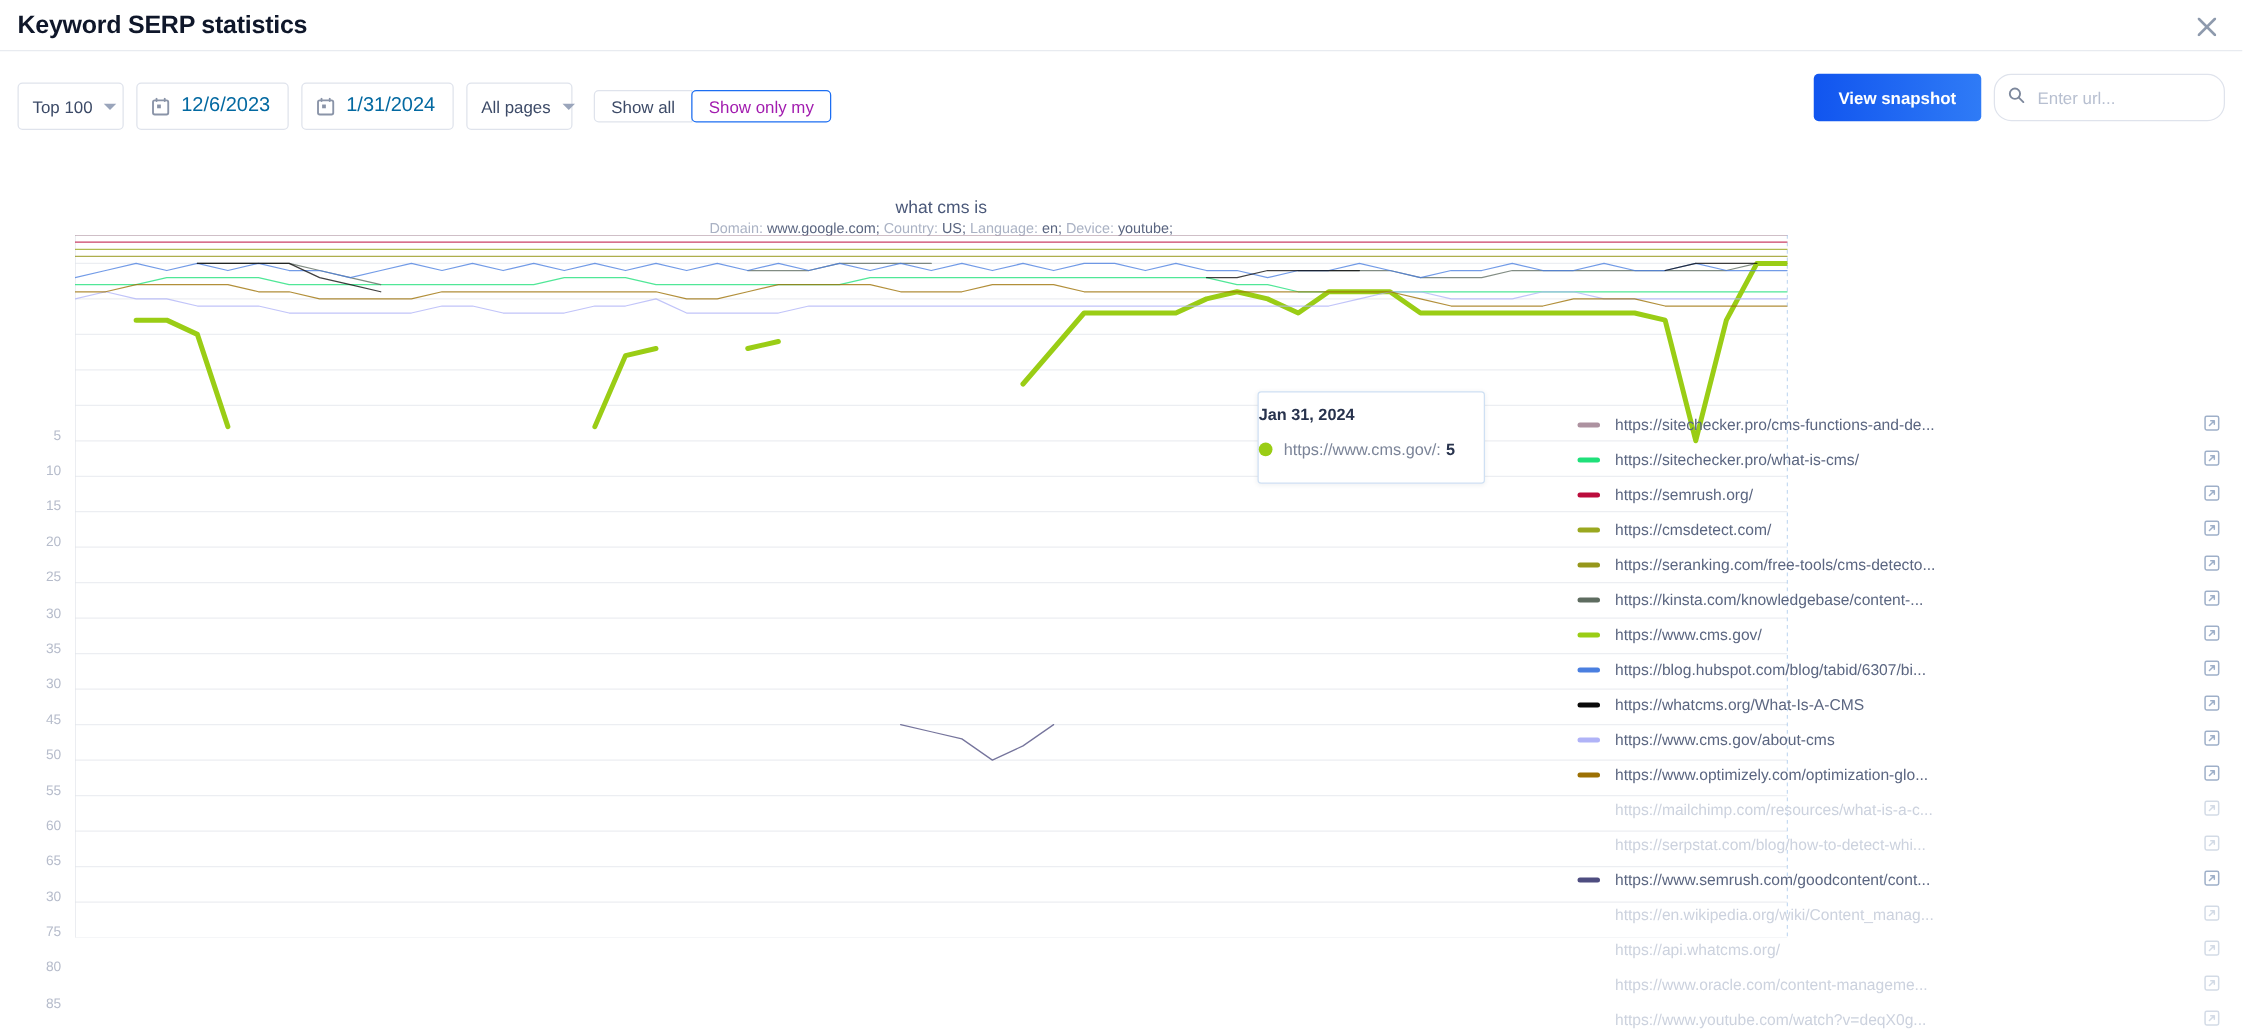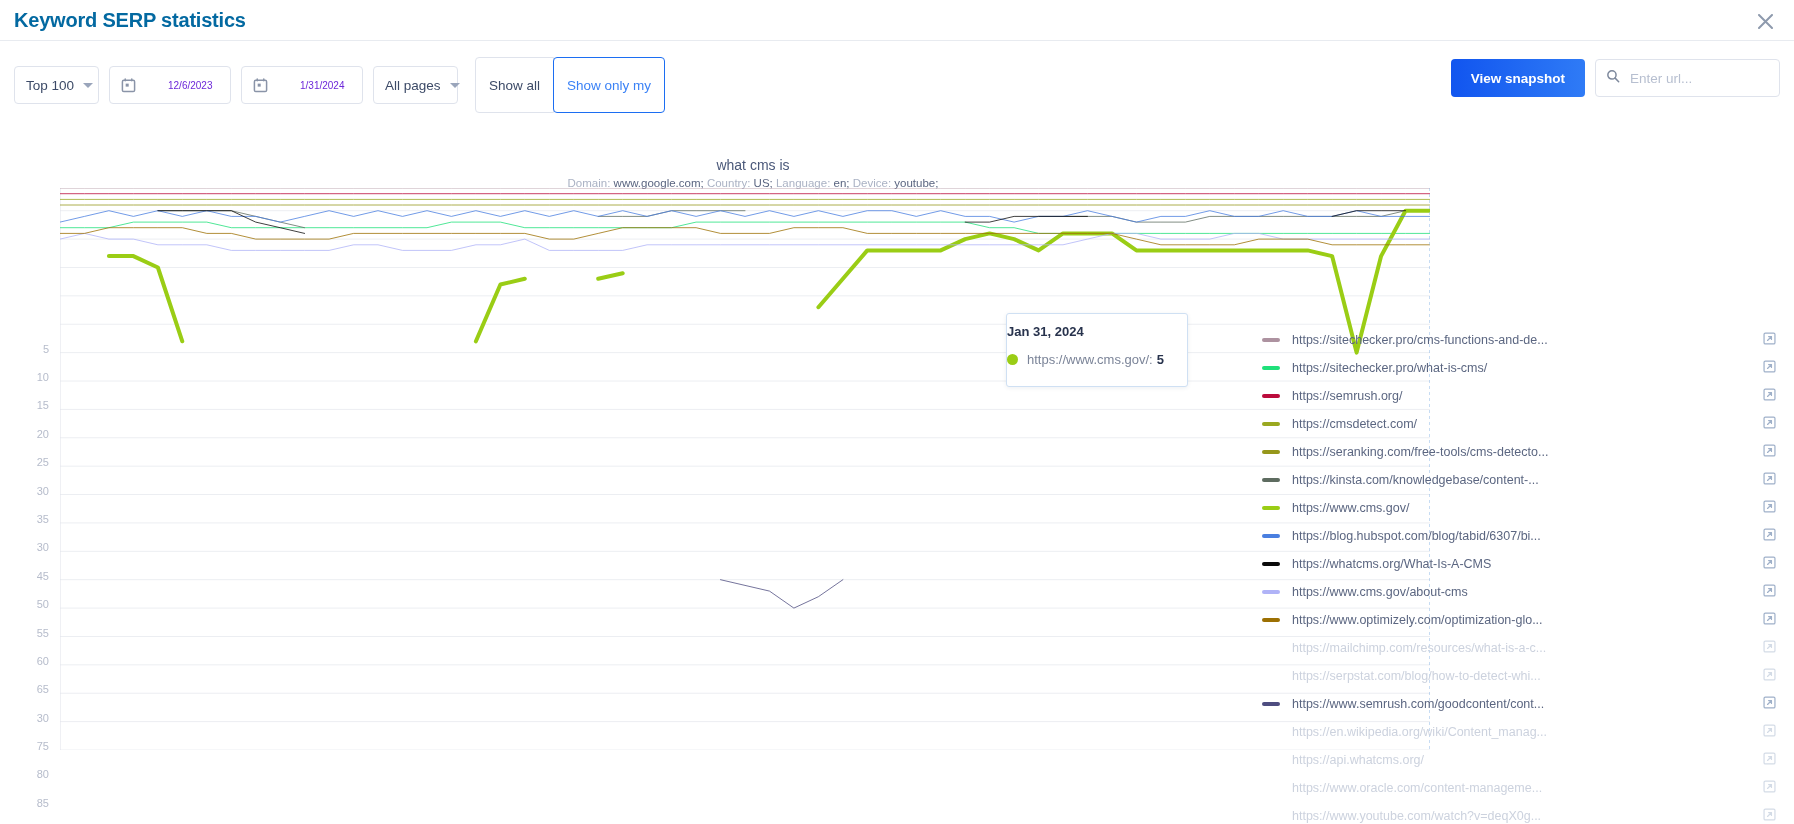--- a/index.html
+++ b/index.html
@@ -16,21 +16,21 @@
   
   .header {
     height:41px;
     display:flex; align-items:center;
     padding:0 14px;
     border-bottom:1px solid #e8ebf0;
     position:relative;
   }
   .page-title {
     font-size:20px; font-weight:bold; letter-spacing:-0.2px;
-    color:#0369a1;
+    color:#0f172a;
   }
   .close-btn {
     position:absolute; right:16px; top:8px;
     width:26px; height:26px;
     display:flex; align-items:center; justify-content:center;
     cursor:pointer;
   }
   .close-btn svg { display:block; }
 
   
@@ -61,61 +61,61 @@
     border-top:5px solid #9aa5bb;
   }
   .ctl.top100 { width:85px; justify-content:flex-start; }
   .ctl.date { width:122px; }
   .ctl.allpages { width:85px; }
   .cal-icon {
     width:15px;height:15px;
     margin-right:9px;
     flex:0 0 auto;
   }
-  .datetext { font-size:10px; color:#6d28d9;margin-left:23px; }
+  .datetext { font-size:16px; color:#0369a1; }
 
   .seg {
     display:flex; align-items:center; margin-left:7px;
   }
   .seg-btn {
-    height:56px;
+    height:26px;
     display:flex; align-items:center;
     padding:0 13px;
     font-size:13.5px;
     border:1px solid #dfe3ec;
     background:#fff;
     color:#3c4a67;
     cursor:pointer;
   }
   .seg-btn:first-child { border-radius:4px 0 0 4px; }
   .seg-btn:last-child { border-radius:0 4px 4px 0; }
   .seg-btn.active {
     border:1px solid #1c6ef2;
-    color:#3b82f6;
+    color:#a21caf;
     position:relative; z-index:2;
     border-radius:4px;
     margin-left:-1px;
   }
 
   .toolbar-right {
     position:absolute; right:14px; top:18px;
     display:flex; align-items:center; gap:10px;
   }
   .snapshot-btn {
     height:38px;
     padding:0 20px;
     display:flex;align-items:center;
     background:linear-gradient(90deg,#1155ef 0%, #2f7bf6 100%);
     color:#fff; font-size:13.5px; font-weight:bold;
     border-radius:4px; cursor:pointer;
     white-space:nowrap;
   }
   .url-input {
     height:38px; width:185px;
-    border:1px solid #dfe3ec; border-radius:4px;
+    border:1px solid #dfe3ec; border-radius:14px;
     display:flex; align-items:center;
     padding:0 10px;
     background:#fff;
   }
   .url-input input {
     border:none; outline:none;
     font-size:13.5px; width:100%;
     font-family:"Liberation Sans", sans-serif;
     color:#3c4a67;
   }

